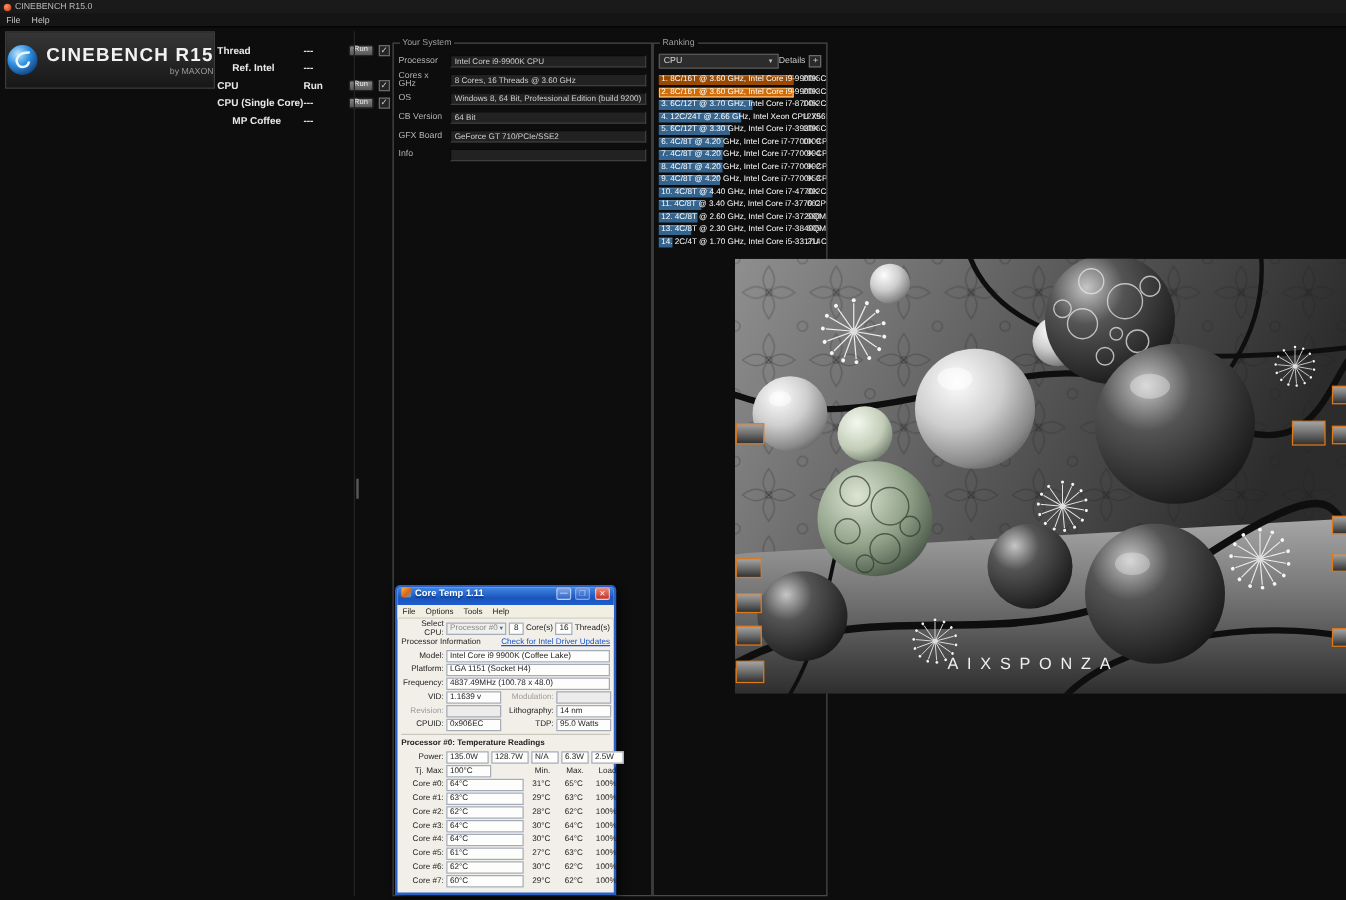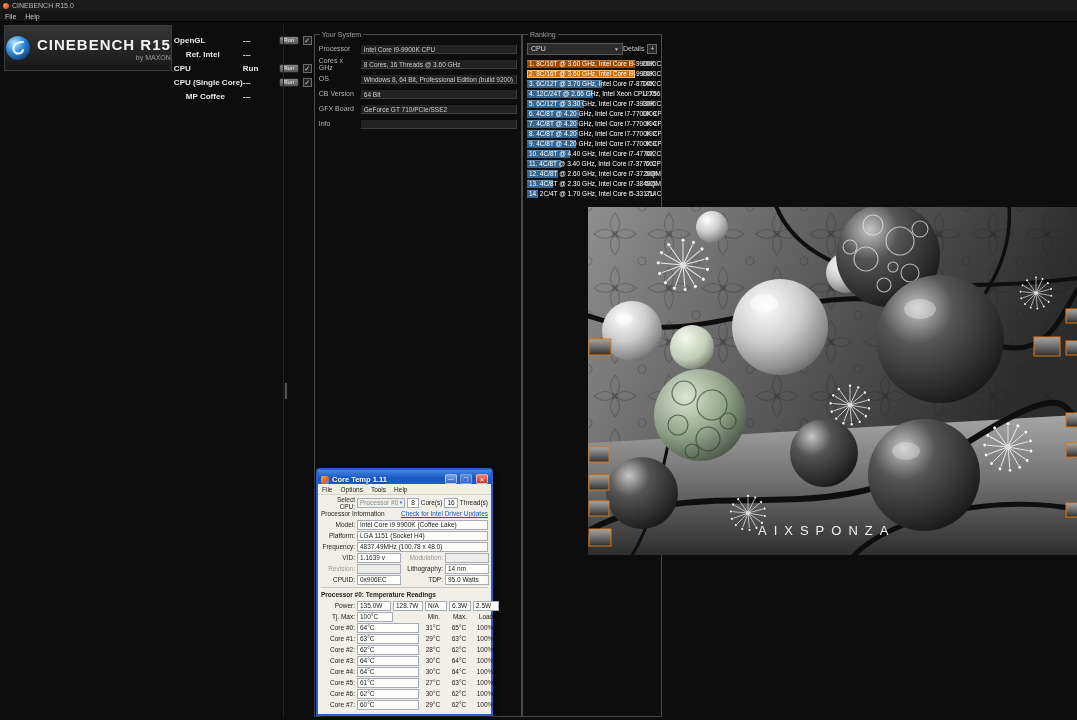--- a/index.html
+++ b/index.html
@@ -76,21 +76,21 @@
 
   
   .render-area { position:absolute; left:588px; top:207px; width:572px; height:348px; }
 
   
   .ct-window { position:absolute; left:316px; top:468px; width:177px; height:248px;
                border:2px solid #2a5fc6; border-radius:4px 4px 0 0;
                background:#f1efe8; box-shadow:2px 3px 8px rgba(0,0,0,.7); font-size:6.5px; color:#1d1d1d; }
   .ct-titlebar { height:14px; border-radius:2px 2px 0 0;
                  background:linear-gradient(180deg,#4187e2,#1a55bd 60%,#1d5ecf);
-                 display:flex; align-items:flex-end; gap:3px; padding:0 3px; }
+                 display:flex; align-items:flex-start; gap:3px; padding:0 3px; }
   .ct-ico { width:8px; height:8px; border-radius:2px;
             background:linear-gradient(135deg,#ffb73a,#e06410 55%,#3aa0ff); flex:none; }
   .ct-title { flex:1; color:#fff; font-size:7.5px; font-weight:bold; text-shadow:0 1px 1px #103a80; }
   .ct-btn { width:12px; height:10px; border:1px solid #ffffff88; border-radius:2px; color:#fff;
             font-size:6px; display:flex; align-items:center; justify-content:center;
             background:linear-gradient(#7aa4e8,#3566c8); cursor:pointer; }
   .ct-btn.dim { opacity:.65; }
   .ct-btn.close { background:linear-gradient(#ee8277,#c23326); margin-left:1px; }
   .ct-menubar { height:11px; background:#f1efe2; border-bottom:1px solid #d4d2c6;
                 display:flex; align-items:center; gap:8px; padding:0 4px; font-size:6.5px; color:#222; }
@@ -154,21 +154,21 @@
         <path d="M18 7 C10 7 7 12 9 16 C11 20 17 19 18 15" stroke="#eaf6ff" stroke-width="2" fill="none" stroke-linecap="round"></path>
       </svg>
       <div class="logo-text">
         <div class="lt1">CINEBENCH R15</div>
         <div class="lt2">by MAXON</div>
       </div>
     </div>
 
     <div class="tests">
       <div class="test-row">
-        <span class="t-label">OpenGL</span>
+        <span class="t-label">Thread</span>
         <span class="t-value">---</span>
         <span class="t-btn">Run</span>
         <span class="t-check">
             <i>✓</i>
           </span>
       </div>
       <div class="test-row">
         <span class="t-label ind">Ref. Intel</span>
         <span class="t-value">---</span>
         <span class="t-btn ghost"></span>

